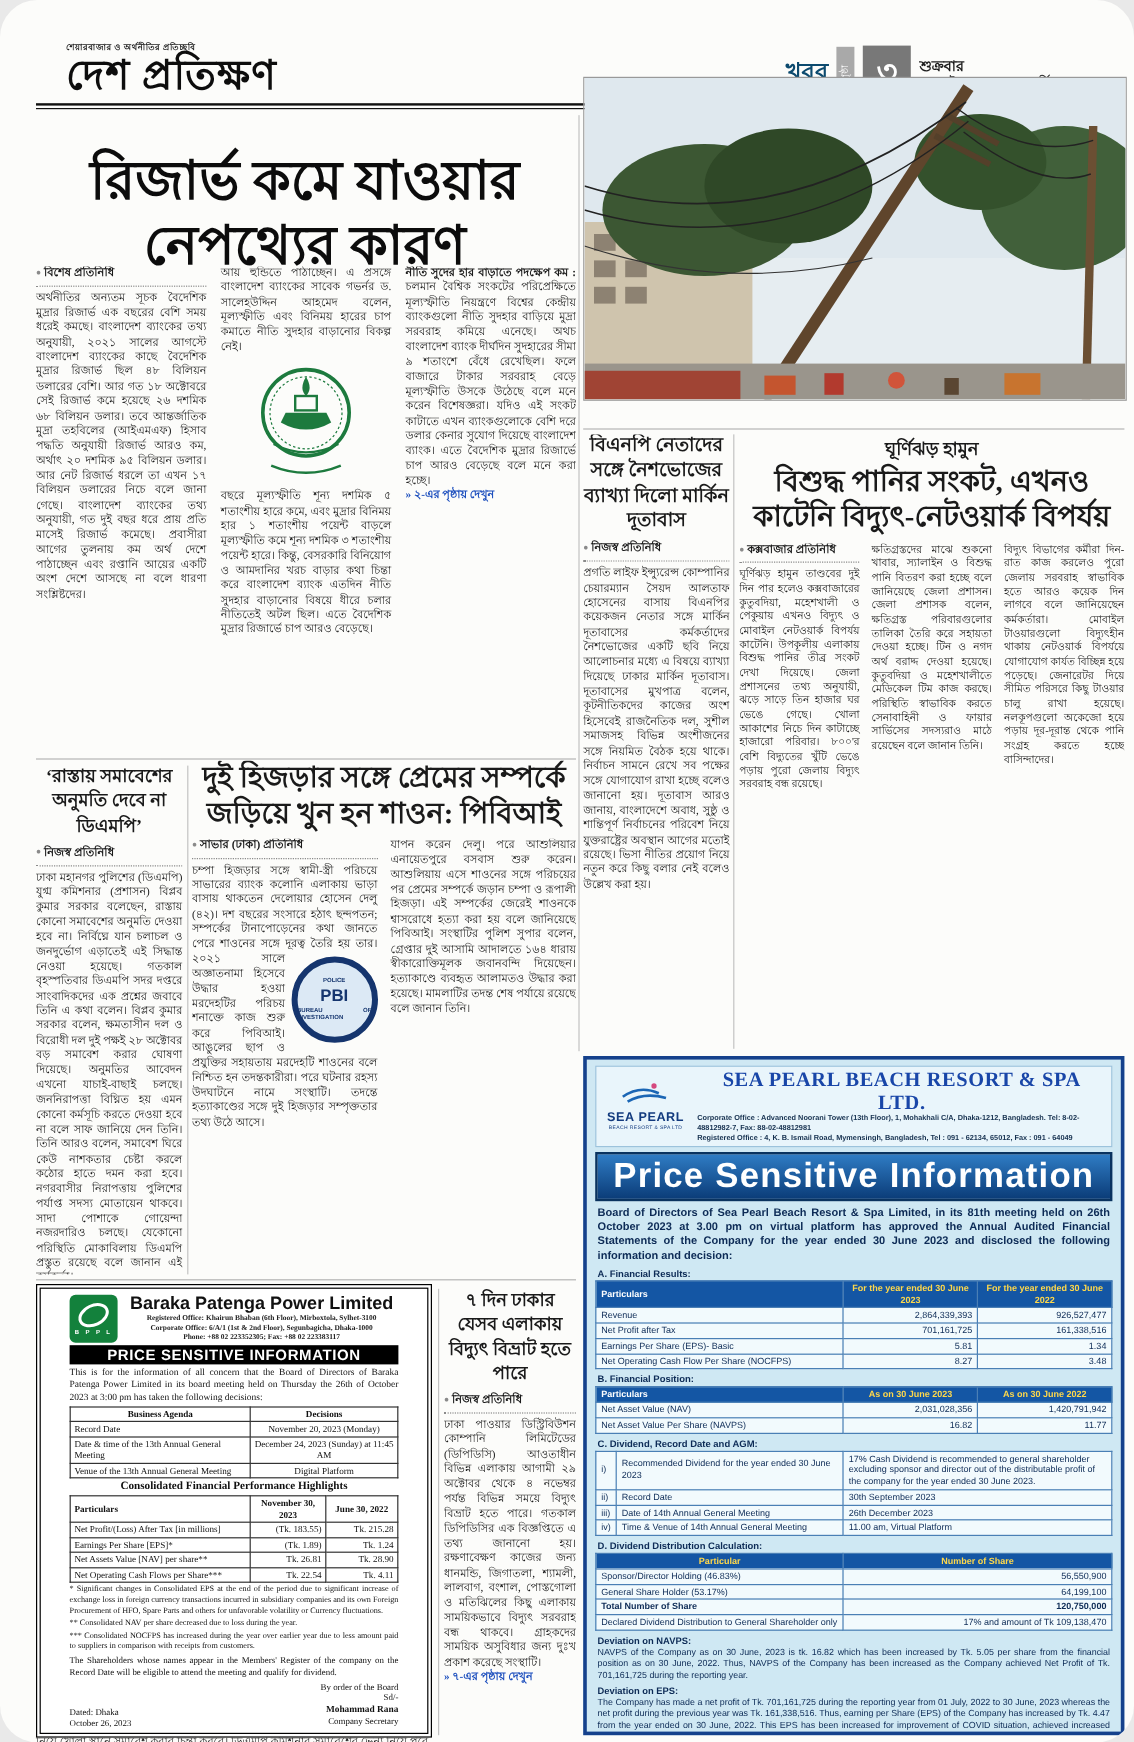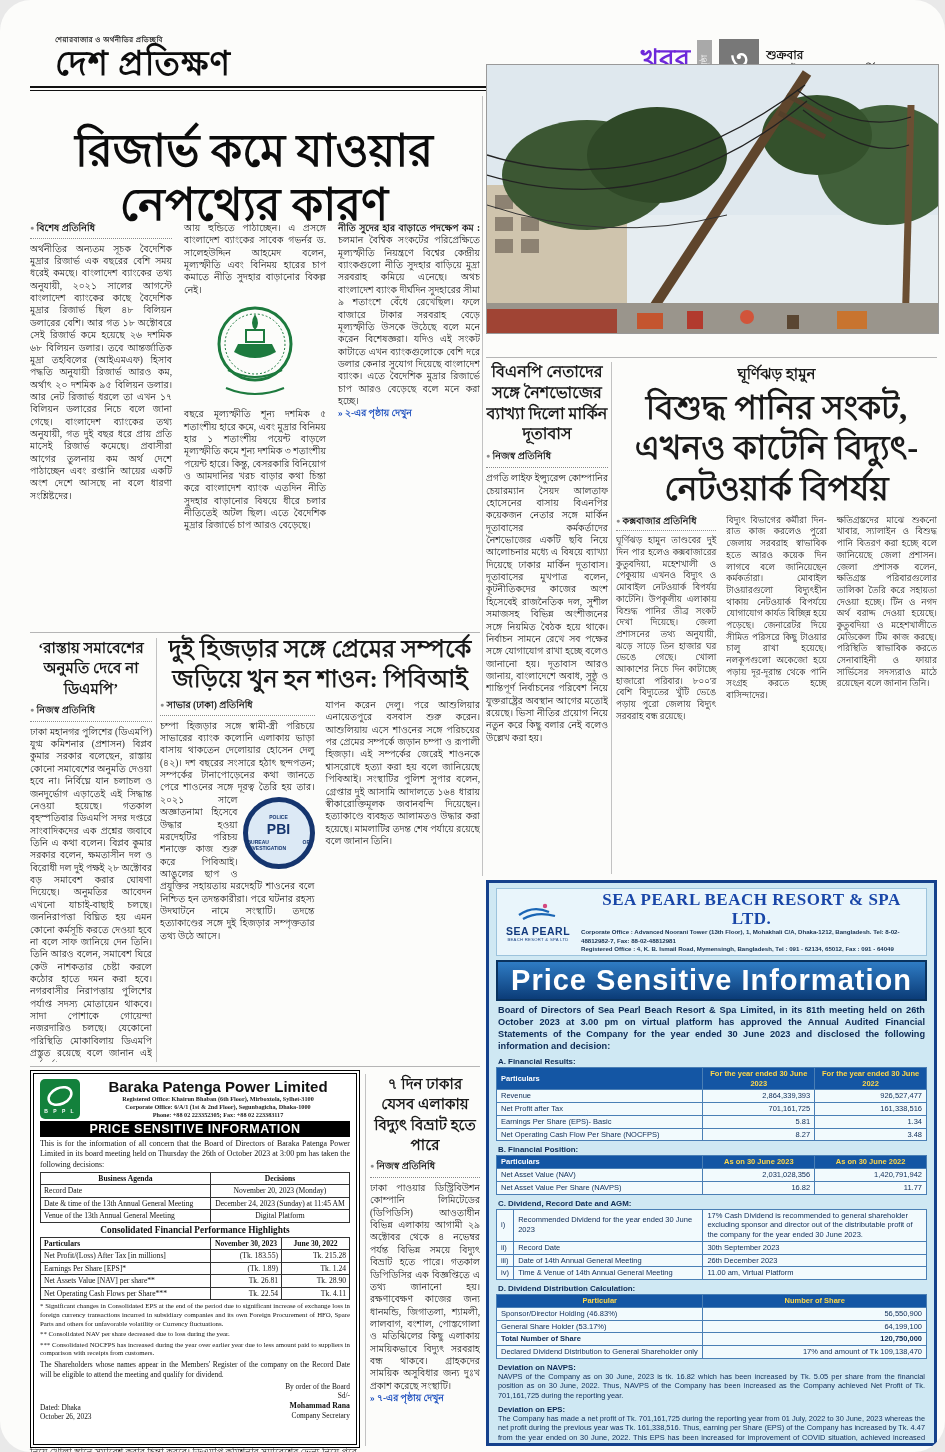--- a/index.html
+++ b/index.html
@@ -3,21 +3,21 @@
 <meta charset="utf-8">
 <style>
   html,body{margin:0;padding:0;background:#e9e9e9;}
   .page{position:relative;width:945px;height:1452px;background:#fcfcfa;overflow:hidden;
         font-family:"Liberation Serif","DejaVu Serif",serif;color:#1a1a1a;border-radius:31px;}
   
   .masthead{position:absolute;left:55px;top:34px;}
   .masthead .tagline{font-size:7px;font-weight:bold;color:#222;letter-spacing:.5px;}
   .masthead .title{font-size:34px;font-weight:800;color:#0d0d0d;line-height:1.05;letter-spacing:1px;}
   .head-right{position:absolute;right:38px;top:38px;display:flex;align-items:center;gap:7px;}
-  .sec-label{font-size:28px;font-weight:800;color:#6d28d9;}
+  .sec-label{font-size:20px;font-weight:800;color:#0c4a6e;}
   .page-strip{width:15px;height:44px;background:#a9a9a9;color:#fff;font-size:8px;
               writing-mode:vertical-rl;transform:rotate(180deg);display:flex;align-items:center;justify-content:center;}
   .page-box{width:40px;height:46px;background:#787878;color:#fff;font-size:27px;font-weight:800;
             display:flex;align-items:center;justify-content:center;}
   .date-block{line-height:1.25;}
   .date-block .day{font-size:12px;font-weight:800;}
   .date-block .date{font-size:9px;font-weight:bold;color:#222;}
   .head-rule{position:absolute;left:30px;right:30px;top:86px;border-top:2.5px solid #111;}
   .head-rule2{position:absolute;left:30px;right:30px;top:90px;border-top:1px solid #111;}
   
@@ -35,40 +35,40 @@
   .bb-emblem{width:78px;height:104px;margin:4px auto;display:block;}
   
   .photo{position:absolute;left:486px;top:64px;width:451px;height:268px;overflow:hidden;border:1px solid #999;}
   .caption-row{position:absolute;left:486px;top:338px;width:451px;display:flex;justify-content:space-between;
                font-size:9px;font-weight:bold;color:#222;}
   
   .bnp{position:absolute;left:486px;top:362px;width:122px;height:512px;overflow:hidden;}
   .bnp h3{margin:0 0 4px;font-size:16px;line-height:1.3;text-align:center;font-weight:800;}
   .cyclone{position:absolute;left:616px;top:362px;width:321px;height:512px;overflow:hidden;font-family:Liberation Serif, serif;}
   .cyclone .kicker{text-align:center;font-size:15px;font-weight:800;margin:0;}
-  .cyclone h3{margin:1px 0 6px;font-size:33px;line-height:1.22;text-align:center;font-weight:800;}
+  .cyclone h3{margin:1px 0 6px;font-size:24px;line-height:1.22;text-align:center;font-weight:800;}
   .cyclone-cols{display:flex;gap:10px;height:390px;overflow:hidden;}
   .cyclone-cols .col{font-size:8.8px;}
   
   .dmp{position:absolute;left:30px;top:638px;width:122px;height:424px;overflow:hidden;}
   .dmp h3{margin:0 0 4px;font-size:15px;line-height:1.35;text-align:center;font-weight:800;}
   .pbi{position:absolute;left:160px;top:634px;width:320px;height:428px;overflow:hidden;}
   .pbi h3{margin:0 0 5px;font-size:24px;line-height:1.25;text-align:center;font-weight:800;}
   .pbi-cols{display:flex;gap:11px;height:352px;overflow:hidden;}
   .pbi-badge{width:62px;height:62px;border-radius:50%;background:#dce9f5;border:5px solid #15356e;
              float:right;margin:3px 0 3px 5px;display:flex;flex-direction:column;align-items:center;justify-content:center;}
   .pbi-badge .t{font-size:5px;font-weight:bold;color:#15356e;font-family:"Liberation Sans",sans-serif;}
   .pbi-badge .m{font-size:14px;font-weight:800;color:#15356e;font-family:"Liberation Sans",sans-serif;}
   
   .outage{position:absolute;left:370px;top:1074px;width:110px;height:372px;overflow:hidden;}
   .outage h3{margin:0 0 4px;font-size:15px;line-height:1.35;text-align:center;font-weight:800;}
   .cutoff{position:absolute;left:30px;top:1446px;width:330px;font-size:9.3px;line-height:1.33;}
   
   .baraka{position:absolute;left:30px;top:1070px;width:330px;height:378px;background:#fff;
-          border:4px double #000;box-sizing:border-box;padding:4px 6px;overflow:hidden;
+          border:4px double #000;box-sizing:border-box;padding:4px 24px;overflow:hidden;
           font-family:"Liberation Serif",serif;color:#111;}
   .bk-head{display:flex;gap:6px;align-items:center;margin-bottom:2px;}
   .bk-logo{width:40px;height:40px;background:#13813c;border-radius:5px;flex:0 0 auto;
            display:flex;align-items:center;justify-content:center;flex-direction:column;}
   .bk-logo svg{display:block;}
   .bk-logo .ltrs{font-size:5px;color:#fff;letter-spacing:2px;font-family:"Liberation Sans",sans-serif;font-weight:bold;}
   .bk-head-text{flex:1;text-align:center;}
   .bk-company{font-family:"Liberation Sans",sans-serif;font-size:15px;font-weight:800;}
   .bk-addr{font-size:6.2px;line-height:1.3;font-weight:bold;color:#222;}
   .bk-psi{background:#000;color:#fff;text-align:center;font-family:"Liberation Sans",sans-serif;
@@ -199,22 +199,22 @@
   </div>
 
   <div class="cyclone">
     <p class="kicker">ঘূর্ণিঝড় হামুন</p>
     <h3>বিশুদ্ধ পানির সংকট, এখনও কাটেনি বিদ্যুৎ-নেটওয়ার্ক বিপর্যয়</h3>
     <div class="cyclone-cols">
       <div class="col">
         <div class="byline"><span class="dot">●</span> <span>কক্সবাজার প্রতিনিধি</span></div>
         <span>ঘূর্ণিঝড় হামুন তাণ্ডবের দুই দিন পার হলেও কক্সবাজারের কুতুবদিয়া, মহেশখালী ও পেকুয়ায় এখনও বিদ্যুৎ ও মোবাইল নেটওয়ার্ক বিপর্যয় কাটেনি। উপকূলীয় এলাকায় বিশুদ্ধ পানির তীব্র সংকট দেখা দিয়েছে। জেলা প্রশাসনের তথ্য অনুযায়ী, ঝড়ে সাড়ে তিন হাজার ঘর ভেঙে গেছে। খোলা আকাশের নিচে দিন কাটাচ্ছে হাজারো পরিবার। ৮০০'র বেশি বিদ্যুতের খুঁটি ভেঙে পড়ায় পুরো জেলায় বিদ্যুৎ সরবরাহ বন্ধ রয়েছে।</span>
       </div>
+      <div class="col">ক্ষতিগ্রস্তদের মাঝে শুকনো খাবার, স্যালাইন ও বিশুদ্ধ পানি বিতরণ করা হচ্ছে বলে জানিয়েছে জেলা প্রশাসন। জেলা প্রশাসক বলেন, ক্ষতিগ্রস্ত পরিবারগুলোর তালিকা তৈরি করে সহায়তা দেওয়া হচ্ছে। টিন ও নগদ অর্থ বরাদ্দ দেওয়া হয়েছে। কুতুবদিয়া ও মহেশখালীতে মেডিকেল টিম কাজ করছে। পরিস্থিতি স্বাভাবিক করতে সেনাবাহিনী ও ফায়ার সার্ভিসের সদস্যরাও মাঠে রয়েছেন বলে জানান তিনি।</div>
       <div class="col">বিদ্যুৎ বিভাগের কর্মীরা দিন-রাত কাজ করলেও পুরো জেলায় সরবরাহ স্বাভাবিক হতে আরও কয়েক দিন লাগবে বলে জানিয়েছেন কর্মকর্তারা। মোবাইল টাওয়ারগুলো বিদ্যুৎহীন থাকায় নেটওয়ার্ক বিপর্যয়ে যোগাযোগ কার্যত বিচ্ছিন্ন হয়ে পড়েছে। জেনারেটর দিয়ে সীমিত পরিসরে কিছু টাওয়ার চালু রাখা হয়েছে। নলকূপগুলো অকেজো হয়ে পড়ায় দূর-দূরান্ত থেকে পানি সংগ্রহ করতে হচ্ছে বাসিন্দাদের।</div>
-      <div class="col">ক্ষতিগ্রস্তদের মাঝে শুকনো খাবার, স্যালাইন ও বিশুদ্ধ পানি বিতরণ করা হচ্ছে বলে জানিয়েছে জেলা প্রশাসন। জেলা প্রশাসক বলেন, ক্ষতিগ্রস্ত পরিবারগুলোর তালিকা তৈরি করে সহায়তা দেওয়া হচ্ছে। টিন ও নগদ অর্থ বরাদ্দ দেওয়া হয়েছে। কুতুবদিয়া ও মহেশখালীতে মেডিকেল টিম কাজ করছে। পরিস্থিতি স্বাভাবিক করতে সেনাবাহিনী ও ফায়ার সার্ভিসের সদস্যরাও মাঠে রয়েছেন বলে জানান তিনি।</div>
     </div>
   </div>
 
   <div class="dmp">
     <h3>‘রাস্তায় সমাবেশের অনুমতি দেবে না ডিএমপি’</h3>
     <div class="byline"><span class="dot">●</span> <span>নিজস্ব প্রতিনিধি</span></div>
     <div class="col">ঢাকা মহানগর পুলিশের (ডিএমপি) যুগ্ম কমিশনার (প্রশাসন) বিপ্লব কুমার সরকার বলেছেন, রাস্তায় কোনো সমাবেশের অনুমতি দেওয়া হবে না। নির্বিঘ্নে যান চলাচল ও জনদুর্ভোগ এড়াতেই এই সিদ্ধান্ত নেওয়া হয়েছে। গতকাল বৃহস্পতিবার ডিএমপি সদর দপ্তরে সাংবাদিকদের এক প্রশ্নের জবাবে তিনি এ কথা বলেন। বিপ্লব কুমার সরকার বলেন, ক্ষমতাসীন দল ও বিরোধী দল দুই পক্ষই ২৮ অক্টোবর বড় সমাবেশ করার ঘোষণা দিয়েছে। অনুমতির আবেদন এখনো যাচাই-বাছাই চলছে। জননিরাপত্তা বিঘ্নিত হয় এমন কোনো কর্মসূচি করতে দেওয়া হবে না বলে সাফ জানিয়ে দেন তিনি। তিনি আরও বলেন, সমাবেশ ঘিরে কেউ নাশকতার চেষ্টা করলে কঠোর হাতে দমন করা হবে। নগরবাসীর নিরাপত্তায় পুলিশের পর্যাপ্ত সদস্য মোতায়েন থাকবে। সাদা পোশাকে গোয়েন্দা নজরদারিও চলছে। যেকোনো পরিস্থিতি মোকাবিলায় ডিএমপি প্রস্তুত রয়েছে বলে জানান এই কর্মকর্তা।</div>
   </div>
 
   <div class="pbi">

